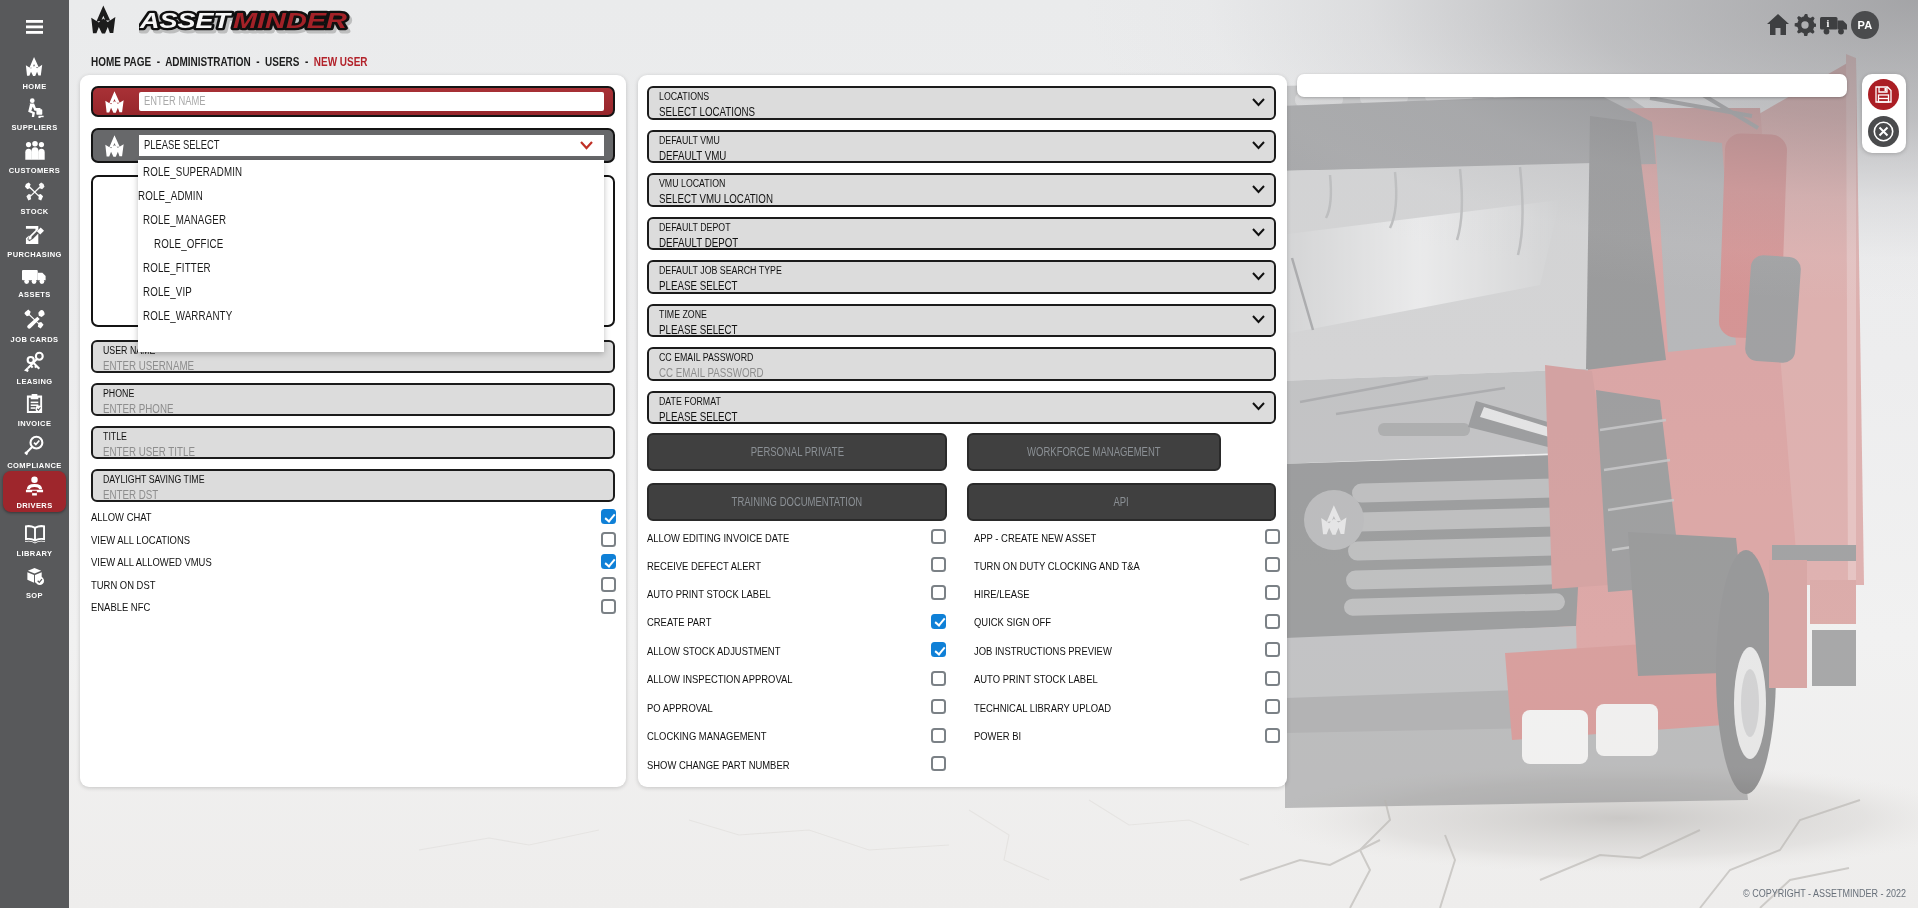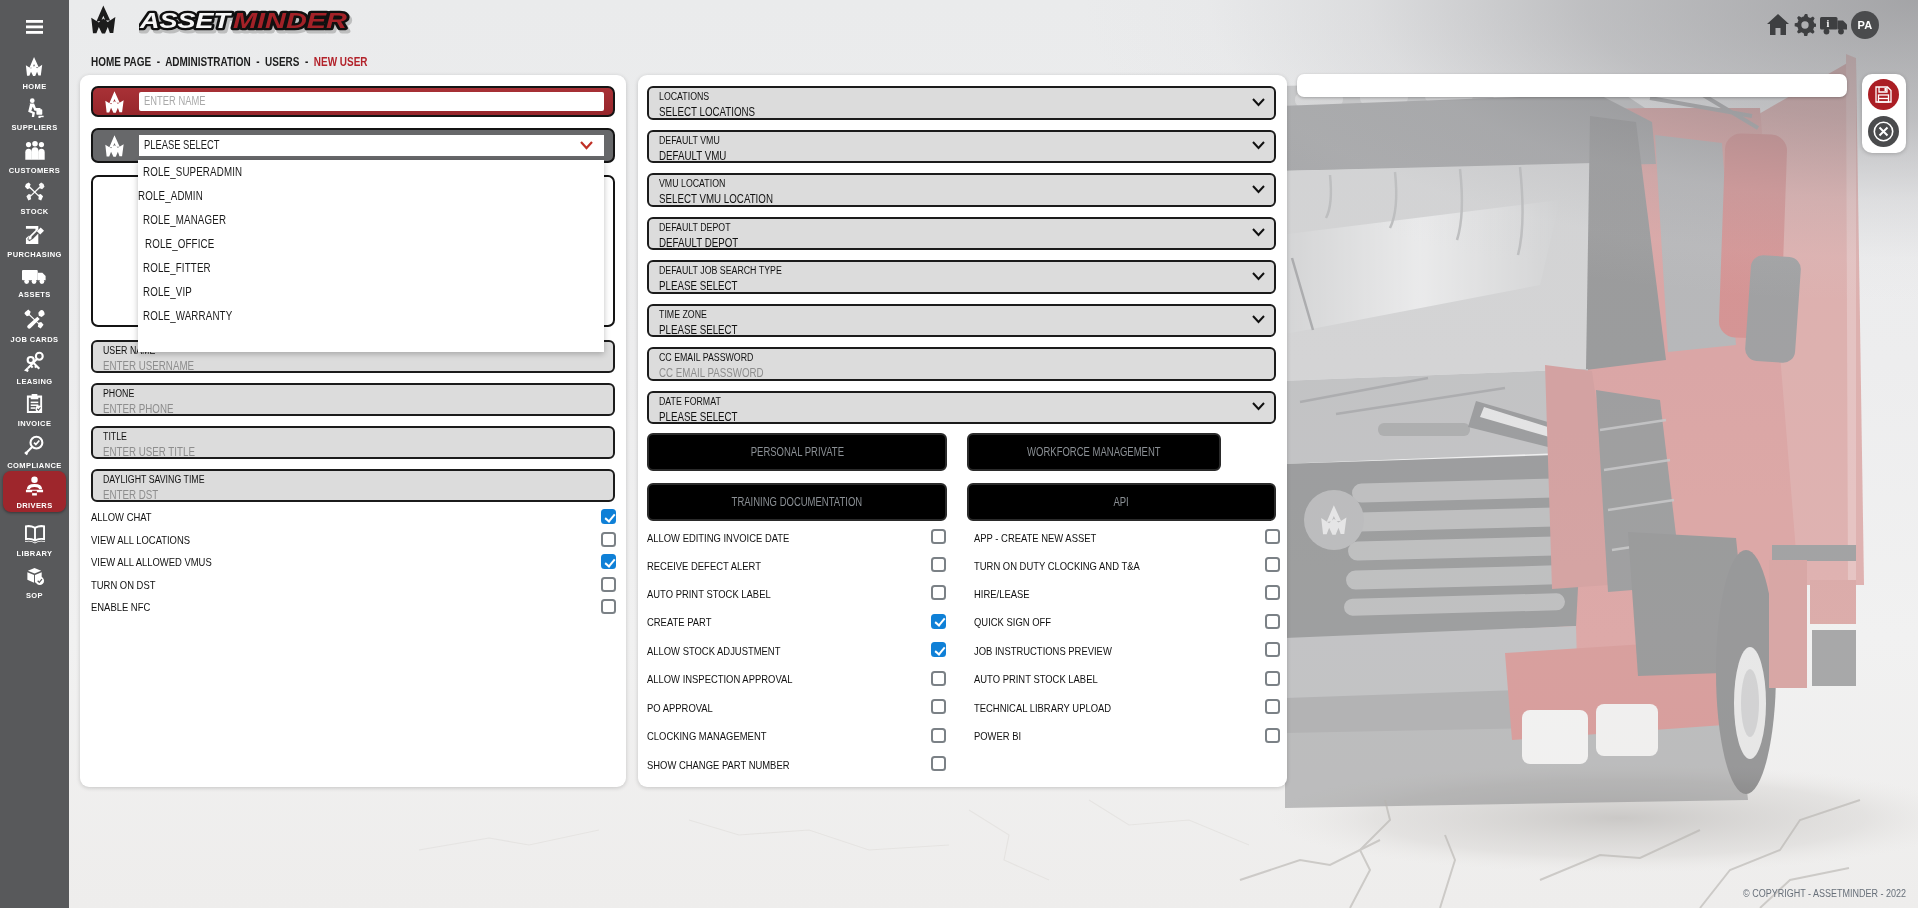--- a/index.html
+++ b/index.html
@@ -13,21 +13,21 @@
 .field { position:absolute; background:#dcdcdc; border:2px solid #1b1b1b; border-radius:6px; padding:4px 10px 0 10px; }
 .field .lab { font-size:10px; line-height:10px; color:#111; transform:scaleX(0.88); transform-origin:0 0; white-space:nowrap; }
 .field .val { font-size:13px; line-height:13px; color:#111; margin-top:3px; transform:scaleX(0.75); transform-origin:0 0; white-space:nowrap; }
 .field .ph { color:#8d8d8d; }
 .chev { position:absolute; right:12px; top:50%; margin-top:-5px; width:10px; height:10px; }
 .chev svg { display:block; }
 .cbrow { position:absolute; font-size:11.5px; color:#111; transform:scaleX(0.82); transform-origin:0 0; white-space:nowrap; }
 .cb { position:absolute; width:15px; height:15px; border:2px solid #7b8186; border-radius:3.5px; background:#fff; }
 .cb.on { background:#0f80d7; border-color:#0f80d7; }
 .cb.on:after { content:""; position:absolute; left:3.5px; top:0.5px; width:4px; height:8px; border:solid #fff; border-width:0 2.4px 2.4px 0; transform:rotate(40deg); }
-.gbtn { position:absolute; height:38px; background:#000000; border:2px solid #2a2a2a; border-radius:6px; color:#8b9095; font-size:12.5px; display:flex; align-items:center; justify-content:center; }
+.gbtn { position:absolute; height:38px; background:#404040; border:2px solid #2a2a2a; border-radius:6px; color:#8b9095; font-size:12.5px; display:flex; align-items:center; justify-content:center; }
 .gbtn span { display:inline-block; transform:scaleX(0.76); white-space:nowrap; }
 .cx { display:inline-block; transform:scaleX(0.75); transform-origin:0 50%; white-space:nowrap; }
 .sideitem { position:absolute; width:69px; text-align:center; color:#fff; }
 .sideitem .lbl { font-size:7.5px; font-weight:bold; letter-spacing:0.4px; margin-top:1px; }
 .sideitem svg { display:inline-block; }
 #footer { position:absolute; right:12px; bottom:9px; font-size:10px; color:#68707a; transform:scaleX(0.9); transform-origin:100% 50%; }
 </style>
 </head>
 <body>
 <div id="main">
@@ -232,21 +232,21 @@
       <div class="cb on" style="left:521px; top:479px;"></div>
     <div class="cbrow" style="left:11px; top:503.5px;">TURN ON DST</div>
       <div class="cb" style="left:521px; top:501.5px;"></div>
     <div class="cbrow" style="left:11px; top:526px;">ENABLE NFC</div>
       <div class="cb" style="left:521px; top:524px;"></div>
 
     <div style="position:absolute; left:57.6px; top:85px; width:466px; height:192px; background:#fff; box-shadow:0 2px 6px rgba(0,0,0,0.25); z-index:30; font-size:13px; color:#1a1a1a; letter-spacing:0.2px;">
       <div style="height:24px; line-height:24px; padding-left:5px;"><span class="cx">ROLE_SUPERADMIN</span></div>
       <div style="height:24px; line-height:24px; "><span class="cx">ROLE_ADMIN</span></div>
       <div style="height:24px; line-height:24px; padding-left:5px;"><span class="cx">ROLE_MANAGER</span></div>
-      <div style="height:24px; line-height:24px; padding-left:7px;"><span class="cx">ROLE_OFFICE</span></div>
+      <div style="height:24px; line-height:24px; padding-left:16px;"><span class="cx">ROLE_OFFICE</span></div>
       <div style="height:24px; line-height:24px; padding-left:5px;"><span class="cx">ROLE_FITTER</span></div>
       <div style="height:24px; line-height:24px; padding-left:5px;"><span class="cx">ROLE_VIP</span></div>
       <div style="height:24px; line-height:24px; padding-left:5px;"><span class="cx">ROLE_WARRANTY</span></div>
     </div>
   </div>
   <div class="panel" id="mpanel">
     <div class="field" style="left:9px; top:11px; width:629px; height:33.5px;">
         <div class="lab">LOCATIONS</div>
         <div class="val">SELECT LOCATIONS</div>
         <div class="chev">

